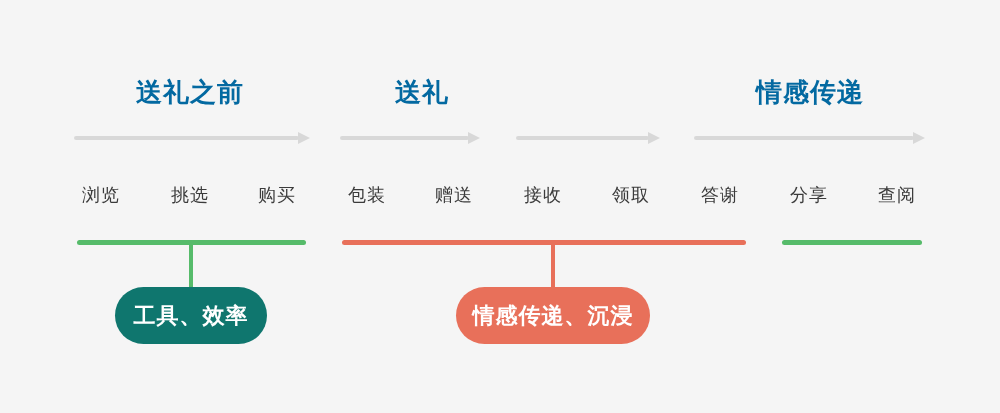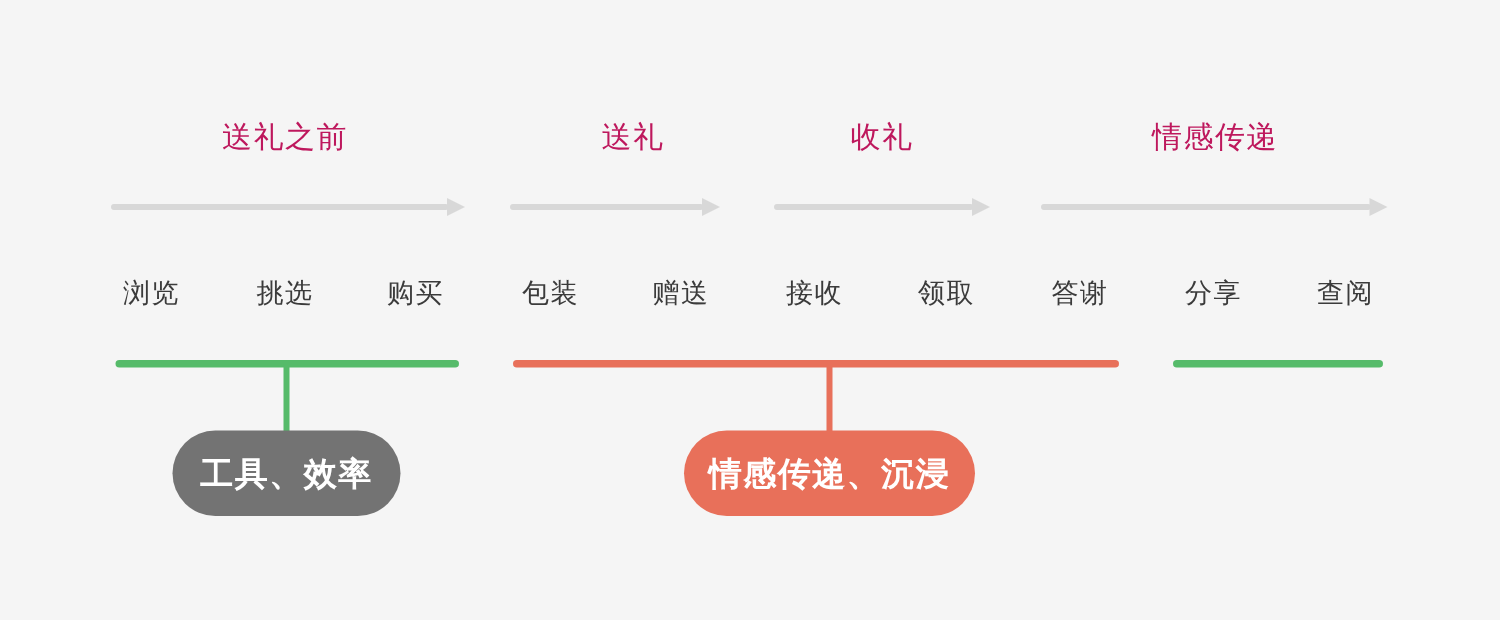--- a/index.html
+++ b/index.html
@@ -16,23 +16,23 @@
   #canvas {
     position: relative;
     width: 1000px;
     height: 413px;
     background: #f5f5f5;
   }
 
   
   .phase-title {
     position: absolute;
-    font-size: 20px;
-    font-weight: normal;
-    color: #be185d;
+    font-size: 26px;
+    font-weight: bold;
+    color: #0369a1;
     letter-spacing: 1px;
     white-space: nowrap;
     transform: translateX(-50%);
     top: 75px;
     line-height: 34px;
   }
 
   
   .arrow {
     position: absolute;
@@ -99,31 +99,30 @@
     border-radius: 29px;
     display: flex;
     align-items: center;
     justify-content: center;
     color: #ffffff;
     font-size: 22px;
     font-weight: bold;
     letter-spacing: 1px;
     white-space: nowrap;
   }
-  .pill.green  { background: #737373; }
+  .pill.green  { background: #0f766e; }
   .pill.orange { background: #e8705a; }
 </style>
 </head>
 <body>
 
 <div id="canvas">
 
   <div class="phase-title" style="left:190px;">送礼之前</div>
   <div class="phase-title" style="left:422px;">送礼</div>
-  <div class="phase-title" style="left:588px;">收礼</div>
   <div class="phase-title" style="left:810px;">情感传递</div>
 
   <div class="arrow" style="left:74px;width:236px;">
     <div class="shaft"></div>
     <div class="head"></div>
   </div>
   <div class="arrow" style="left:340px;width:140px;">
     <div class="shaft"></div>
     <div class="head"></div>
   </div>

